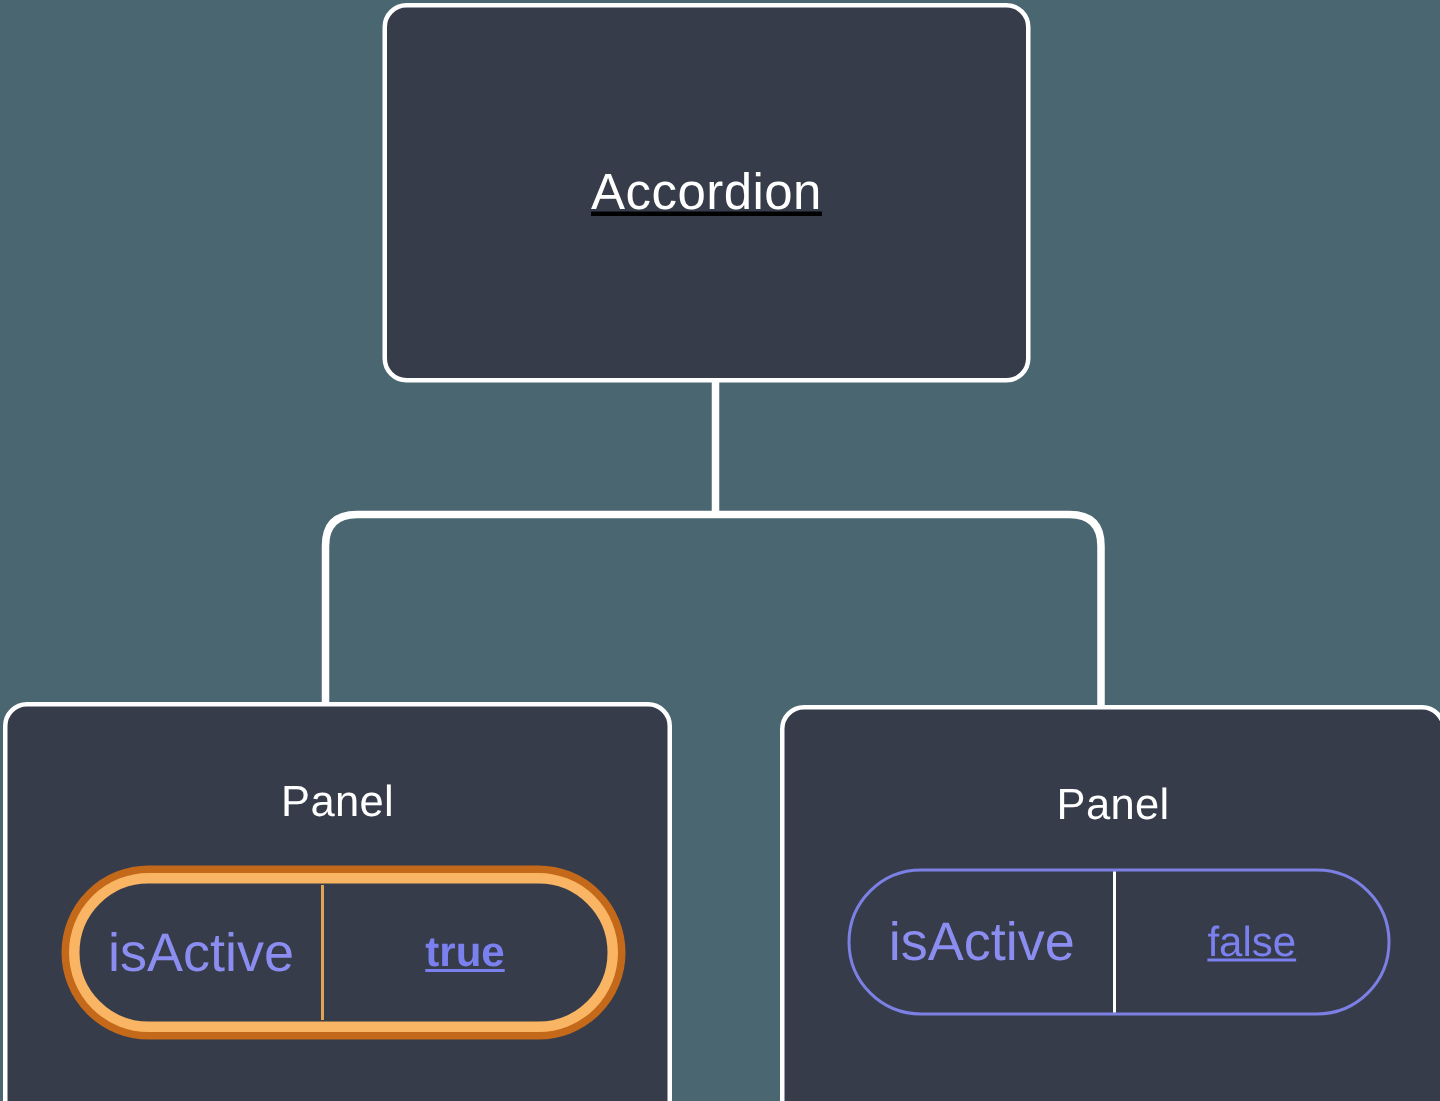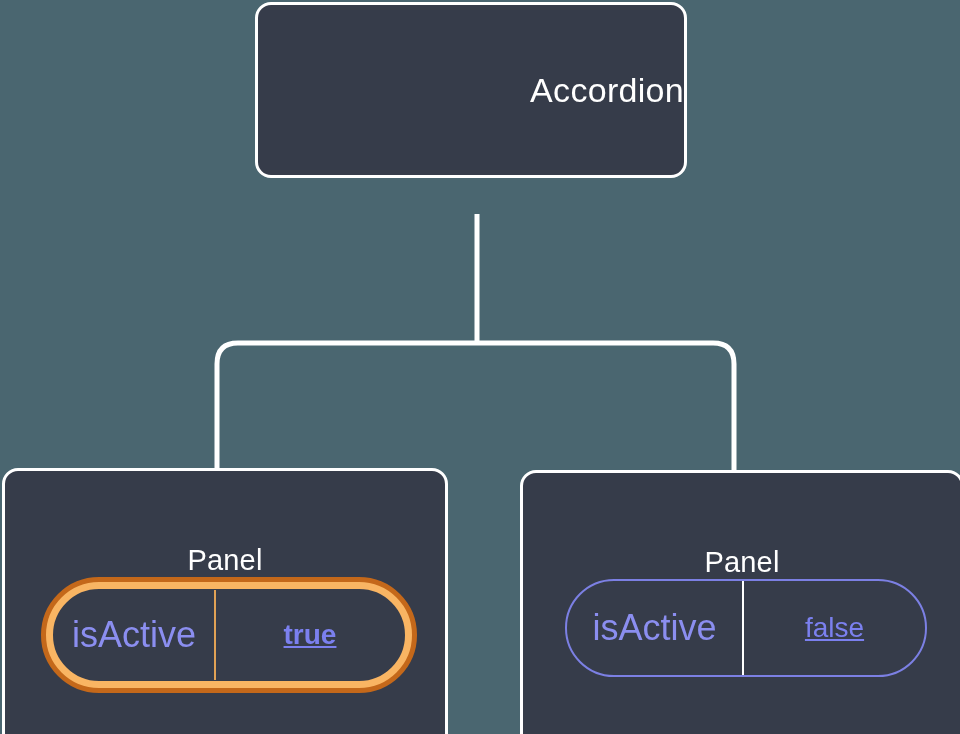--- a/index.html
+++ b/index.html
@@ -22,24 +22,25 @@
     box-sizing: border-box;
     background: #363c4a;
     border: 3px solid #ffffff;
     border-radius: 16px;
   }
 
   #node-accordion {
     left: 255px;
     top: 2px;
     width: 432px;
-    height: 176px;
+    height: 253px;
     display: flex;
     align-items: center;
-    justify-content: flex-end;
+    justify-content: center;
+    text-decoration: underline;
   }
   #node-accordion .node-title {
     color: #ffffff;
     font-size: 34px;
     font-weight: 400;
     letter-spacing: 0.3px;
   }
 
   #node-panel-left {
     left: 2px;
@@ -59,21 +60,20 @@
   .panel-title {
     position: absolute;
     left: 0;
     right: 0;
     top: 48px;
     text-align: center;
     color: #ffffff;
     font-size: 29px;
     font-weight: 400;
     letter-spacing: 0.2px;
-    margin-top: 25px;
   }
 
   
   .pill {
     position: absolute;
     box-sizing: border-box;
     display: flex;
     align-items: stretch;
     border-radius: 999px;
     height: 98px;

